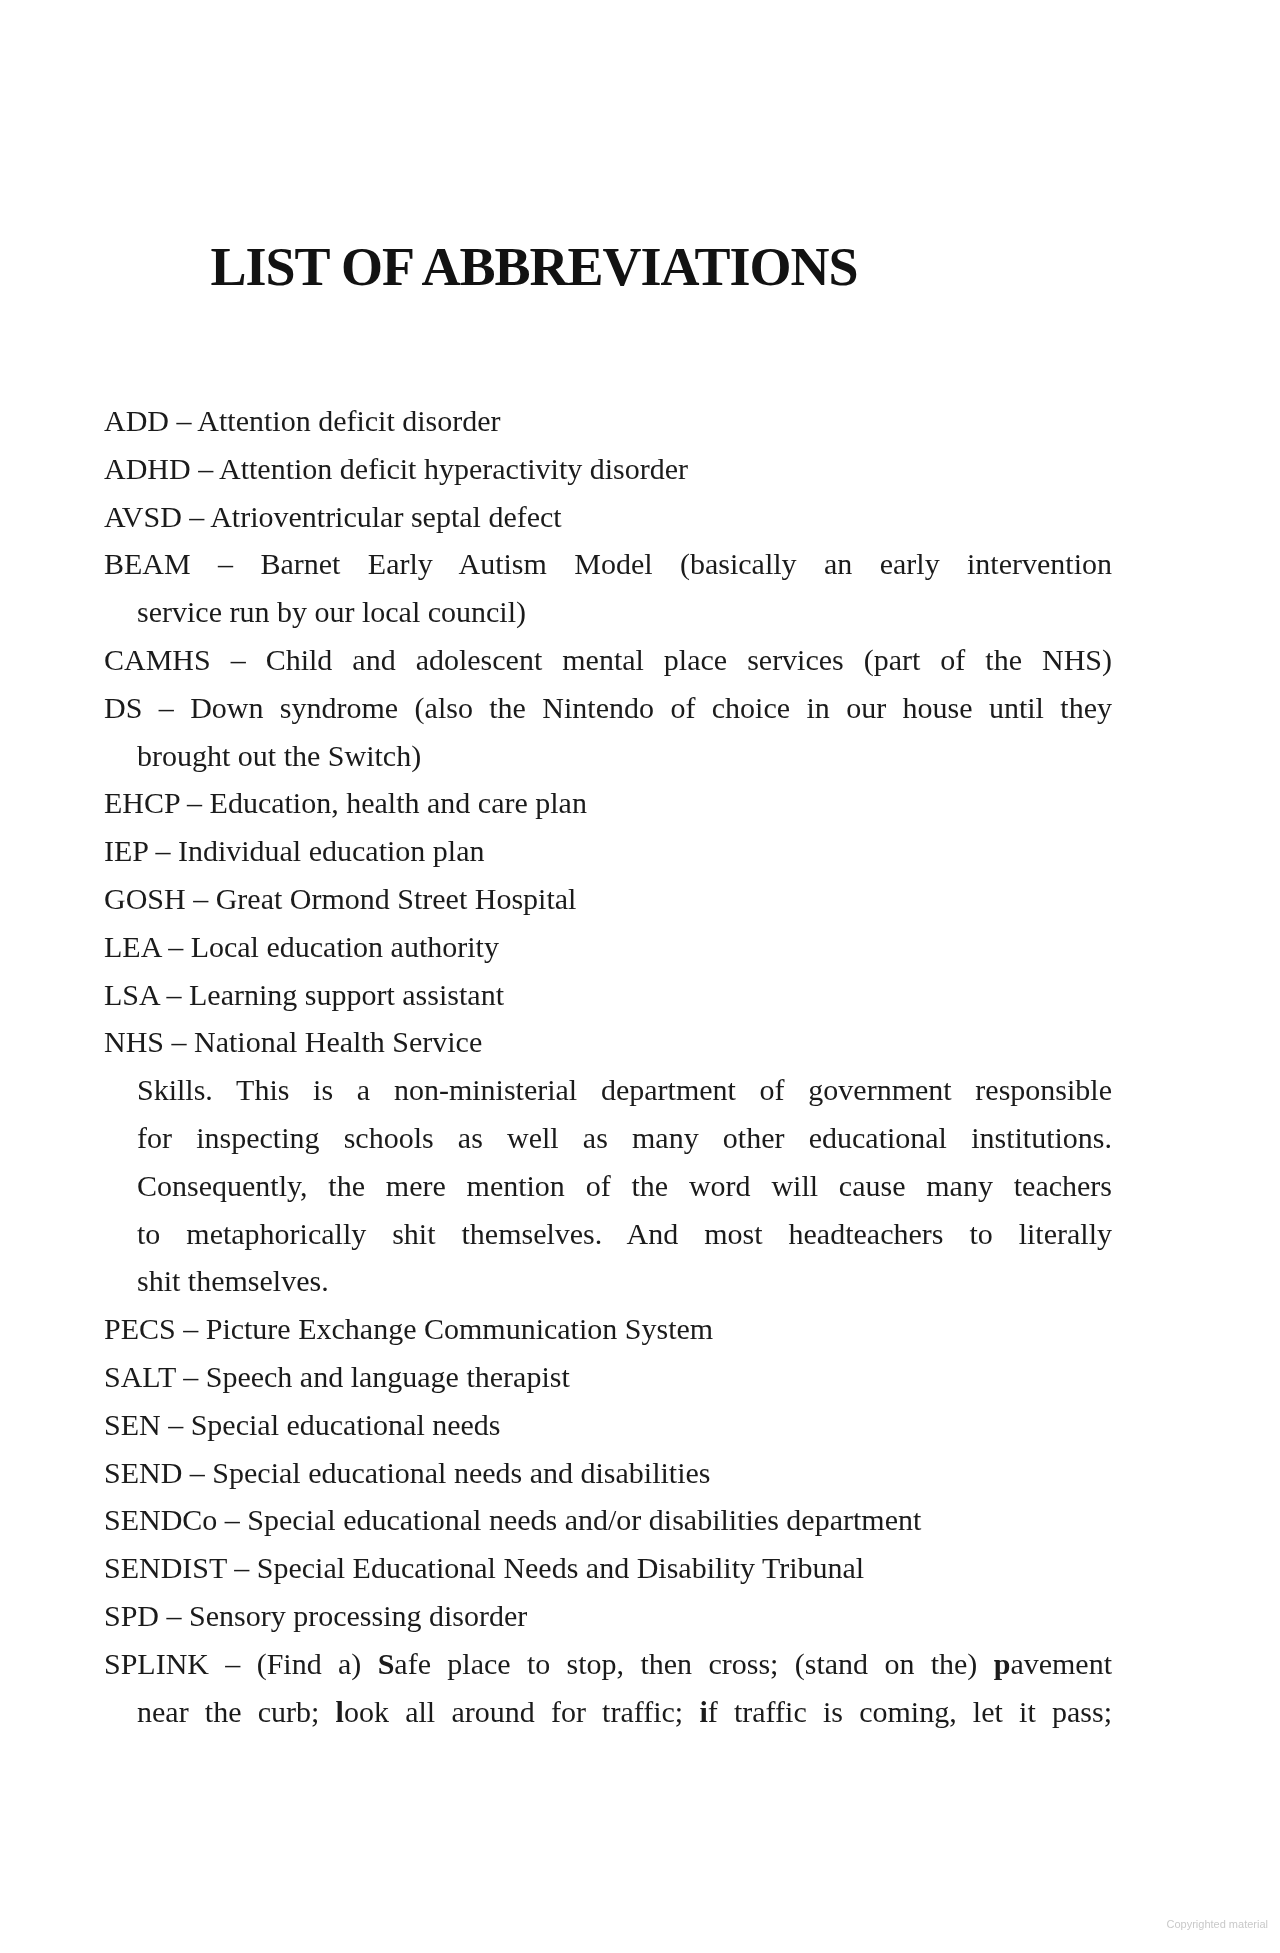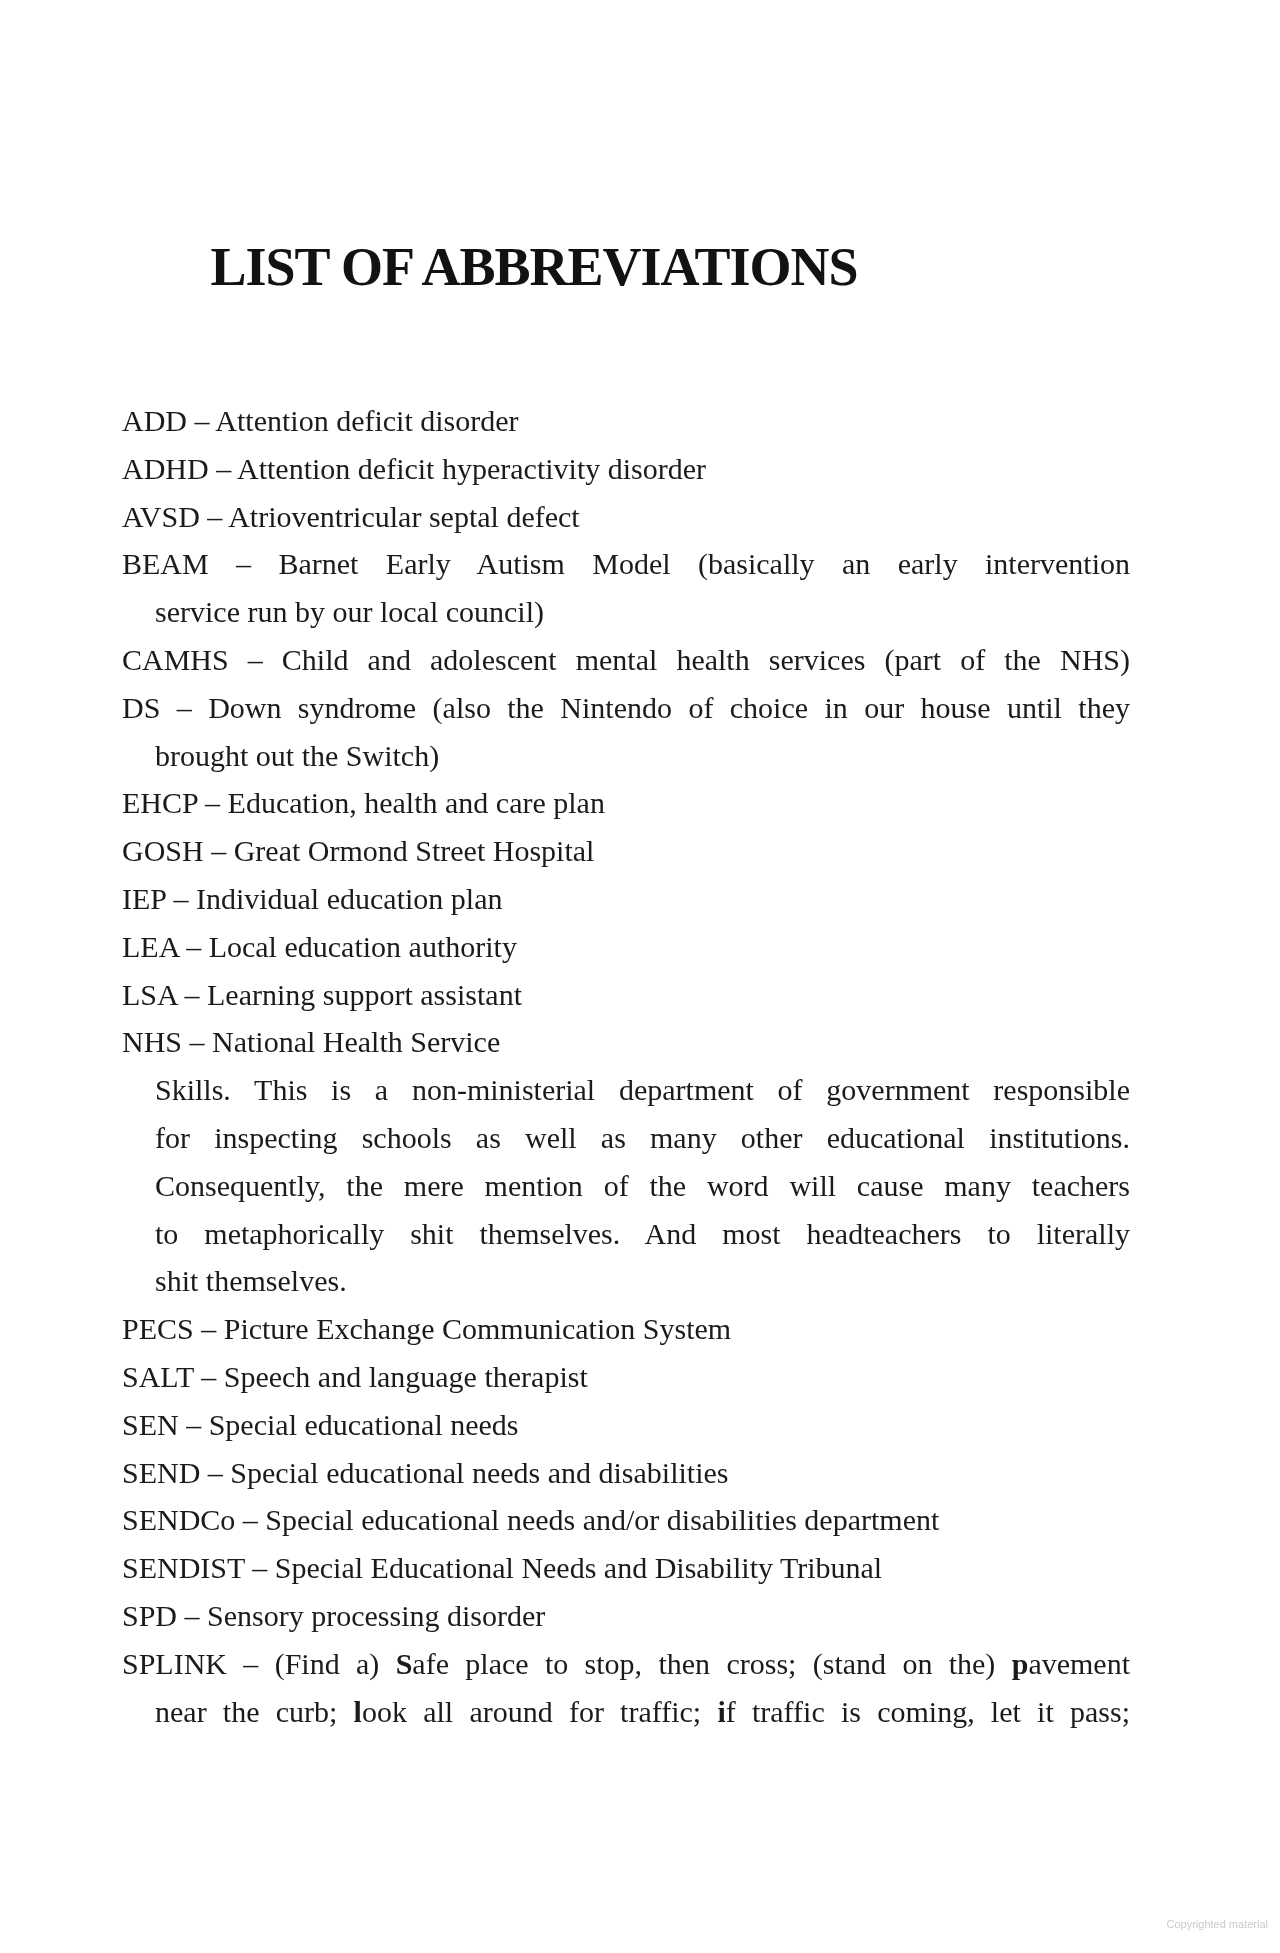--- a/index.html
+++ b/index.html
@@ -27,21 +27,21 @@
     font-family:"Liberation Serif", serif;
     font-weight:bold;
     font-size:54px;
     line-height:1;
     letter-spacing:-1px;
     color:var(--title);
   }
   .abbr-list{
     position:absolute;
     top:397px;
-    left:122px;
+    left:104px;
     width:1008px;
     font-size:30px;
     line-height:47.8px;
     color:var(--text);
   }
   .line{
     display:block;
     height:47.8px;
     white-space:normal;
   }
@@ -69,26 +69,26 @@
 <body>
 
 <div class="page">
   <h1 class="title">LIST OF ABBREVIATIONS</h1>
   <div class="abbr-list">
       <div class="line"><span>ADD – Attention deficit disorder</span></div>
       <div class="line"><span>ADHD – Attention deficit hyperactivity disorder</span></div>
       <div class="line"><span>AVSD – Atrioventricular septal defect</span></div>
       <div class="line justify"><span>BEAM – Barnet Early Autism Model (basically an early intervention</span></div>
       <div class="line indent"><span>service run by our local council)</span></div>
-      <div class="line justify"><span>CAMHS – Child and adolescent mental health services (part of the NHS)</span></div>
+      <div class="line justify"><span>CAMHS – Child and adolescent mental place services (part of the NHS)</span></div>
       <div class="line justify"><span>DS – Down syndrome (also the Nintendo of choice in our house until they</span></div>
       <div class="line indent"><span>brought out the Switch)</span></div>
       <div class="line"><span>EHCP – Education, health and care plan</span></div>
+      <div class="line"><span>IEP – Individual education plan</span></div>
       <div class="line"><span>GOSH – Great Ormond Street Hospital</span></div>
-      <div class="line"><span>IEP – Individual education plan</span></div>
       <div class="line"><span>LEA – Local education authority</span></div>
       <div class="line"><span>LSA – Learning support assistant</span></div>
       <div class="line"><span>NHS – National Health Service</span></div>
       <div class="line indent justify"><span>Skills. This is a non-ministerial department of government responsible</span></div>
       <div class="line indent justify"><span>for inspecting schools as well as many other educational institutions.</span></div>
       <div class="line indent justify"><span>Consequently, the mere mention of the word will cause many teachers</span></div>
       <div class="line indent justify"><span>to metaphorically shit themselves. And most headteachers to literally</span></div>
       <div class="line indent"><span>shit themselves.</span></div>
       <div class="line"><span>PECS – Picture Exchange Communication System</span></div>
       <div class="line"><span>SALT – Speech and language therapist</span></div>

